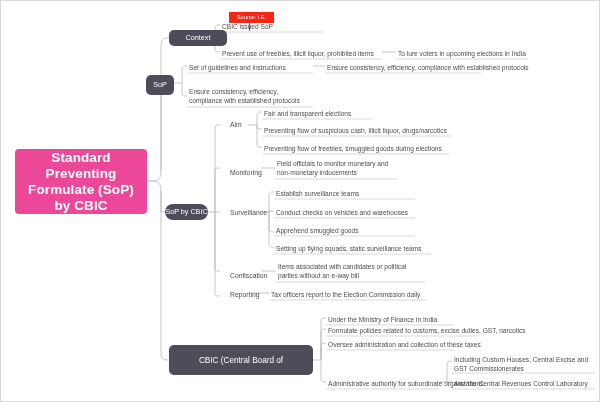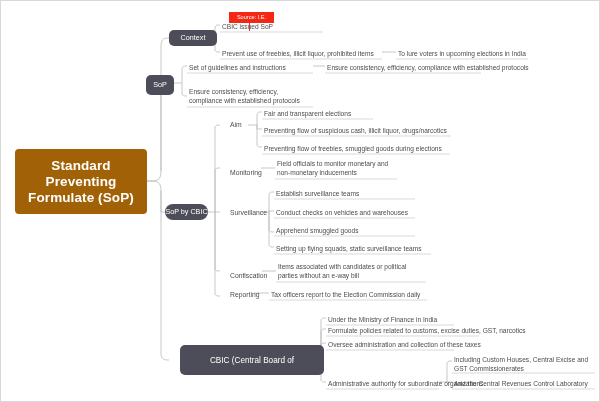--- a/index.html
+++ b/index.html
@@ -16,21 +16,21 @@
     border:1px solid #d8d8d8;
     background:#ffffff;
     overflow:hidden;
   }
   #wires{position:absolute;left:0;top:0;width:600px;height:402px;pointer-events:none;}
 
   
   .root{
     position:absolute;
     box-sizing:border-box;
-    background:#a16207;
+    background:#ec4899;
     color:#ffffff;
     border-radius:4px;
     display:flex;align-items:center;justify-content:center;
     text-align:center;
     font-weight:bold;
     font-size:13.5px;
     line-height:16px;
     letter-spacing:.1px;
     padding:4px 6px;
   }
@@ -42,21 +42,21 @@
     background:#4d4d59;
     color:#ffffff;
     border-radius:5px;
     display:flex;align-items:center;justify-content:center;
     text-align:center;
     font-size:7.2px;
     line-height:9.5px;
     padding:3px 6px;
     white-space:nowrap;
   }
-  .pill.multi{white-space:normal;margin-left:11px;}
+  .pill.multi{white-space:normal;}
   .pill.big{font-size:8.2px;line-height:11px;}
 
   
   .leaf{
     position:absolute;
     box-sizing:border-box;
     color:#4c4c4c;
     font-size:6.6px;
     line-height:8.6px;
     white-space:nowrap;
@@ -177,27 +177,28 @@
       <line x1="451" y1="372" x2="594" y2="372"></line>
       <line x1="451" y1="388" x2="594" y2="388"></line>
     </g>
   </svg>
 
   <div class="root" style="left:14px;top:148px;width:132px;height:65px;">
     <div>
       <div>Standard</div>
       <div>Preventing</div>
       <div>Formulate (SoP)</div>
+      <div>by CBIC</div>
     </div>
   </div>
 
   <div class="badge-stem" style="left:248px;top:22px;height:8px;"></div>
   <div class="badge" style="left:228px;top:11px;width:45px;height:11px;">Source: I.E.</div>
 
-  <div class="pill" style="left:168px;top:29px;width:48px;height:16px;">Context</div>
+  <div class="pill" style="left:168px;top:29px;width:58px;height:16px;">Context</div>
 
   <div class="leaf" style="left:219px;top:21px;">CBIC issued SoP</div>
 
   <div class="leaf" style="left:219px;top:48px;">Prevent use of freebies, illicit liquor, prohibited items</div>
 
   <div class="leaf" style="left:395px;top:48px;">To lure voters in upcoming elections in India</div>
 
   <div class="pill" style="left:145px;top:74px;width:28px;height:20px;">SoP</div>
 
   <div class="leaf" style="left:186px;top:62px;">Set of guidelines and instructions</div>

